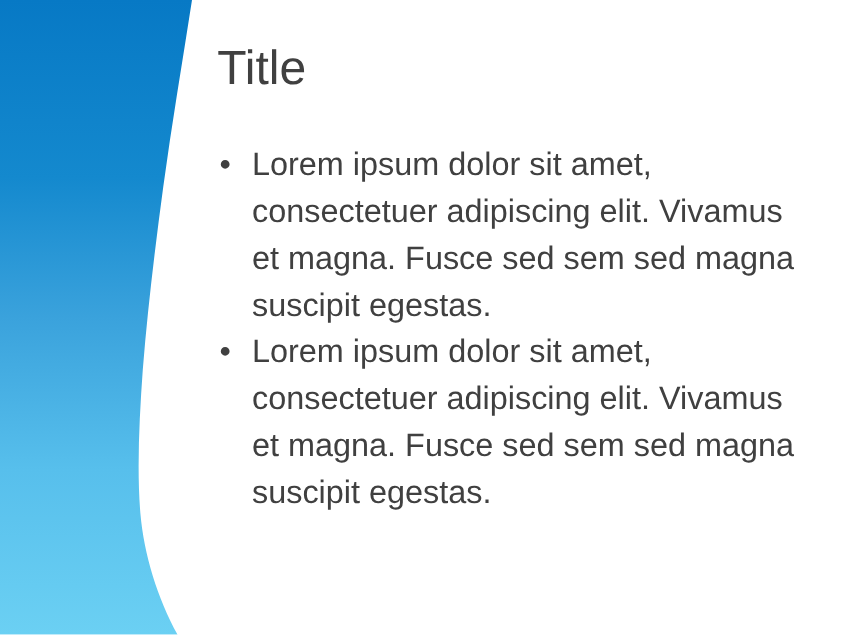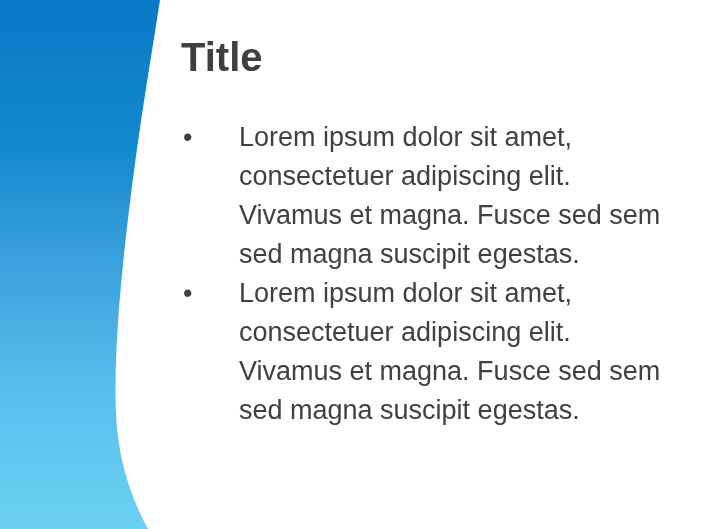--- a/index.html
+++ b/index.html
@@ -31,21 +31,21 @@
   }
 
   
   #title {
     position: absolute;
     left: 181px;
     top: 33px;
     width: 500px;
     font-size: 40px;
     line-height: 48px;
-    font-weight: 700;
+    font-weight: 400;
     color: #404040;
     letter-spacing: 0px;
     white-space: nowrap;
   }
 
   
   #body-list {
     position: absolute;
     left: 181px;
     top: 118px;
@@ -71,21 +71,20 @@
     top: 0;
     width: 20px;
     font-size: 27px;
     line-height: 39px;
     color: #404040;
     text-align: left;
   }
 
   .bullet-text {
     display: block;
-    margin-left: 29px;
   }
 </style>
 </head>
 <body>
 
 <div id="slide">
 
   <svg id="deco-wave" viewBox="0 0 200 529" preserveAspectRatio="none" aria-hidden="true">
     <defs>
       <linearGradient id="waveGrad" x1="0" y1="0" x2="0" y2="1">

